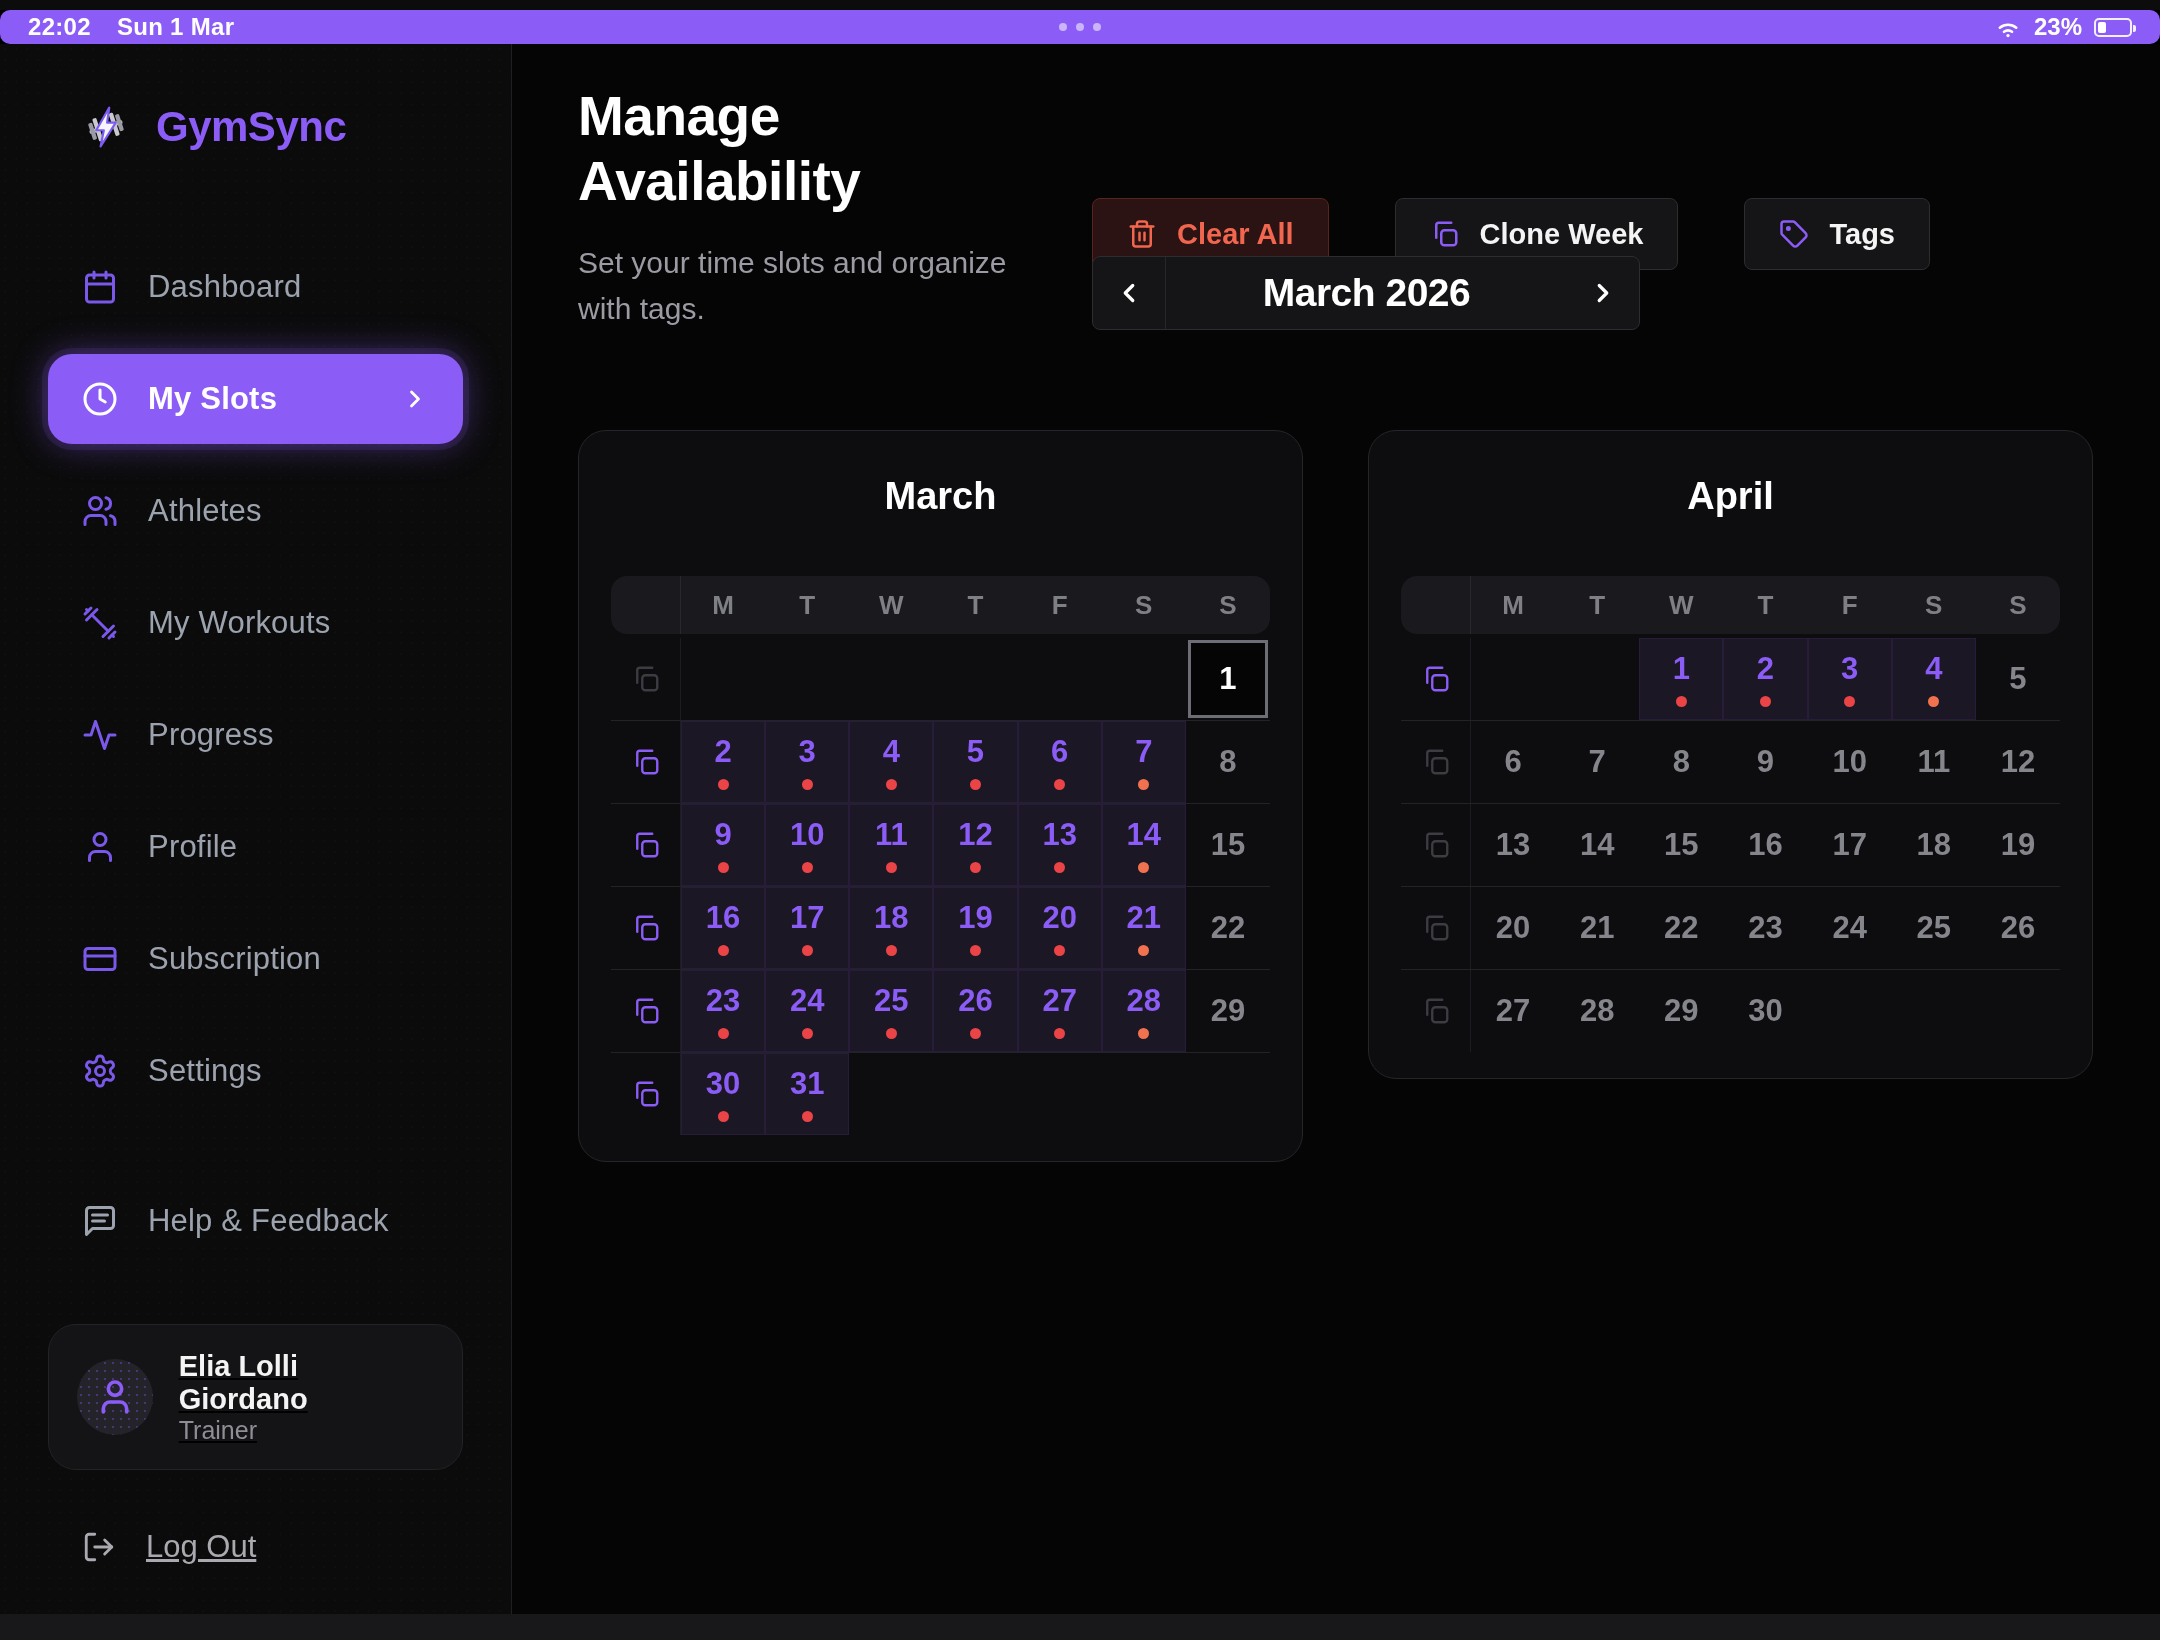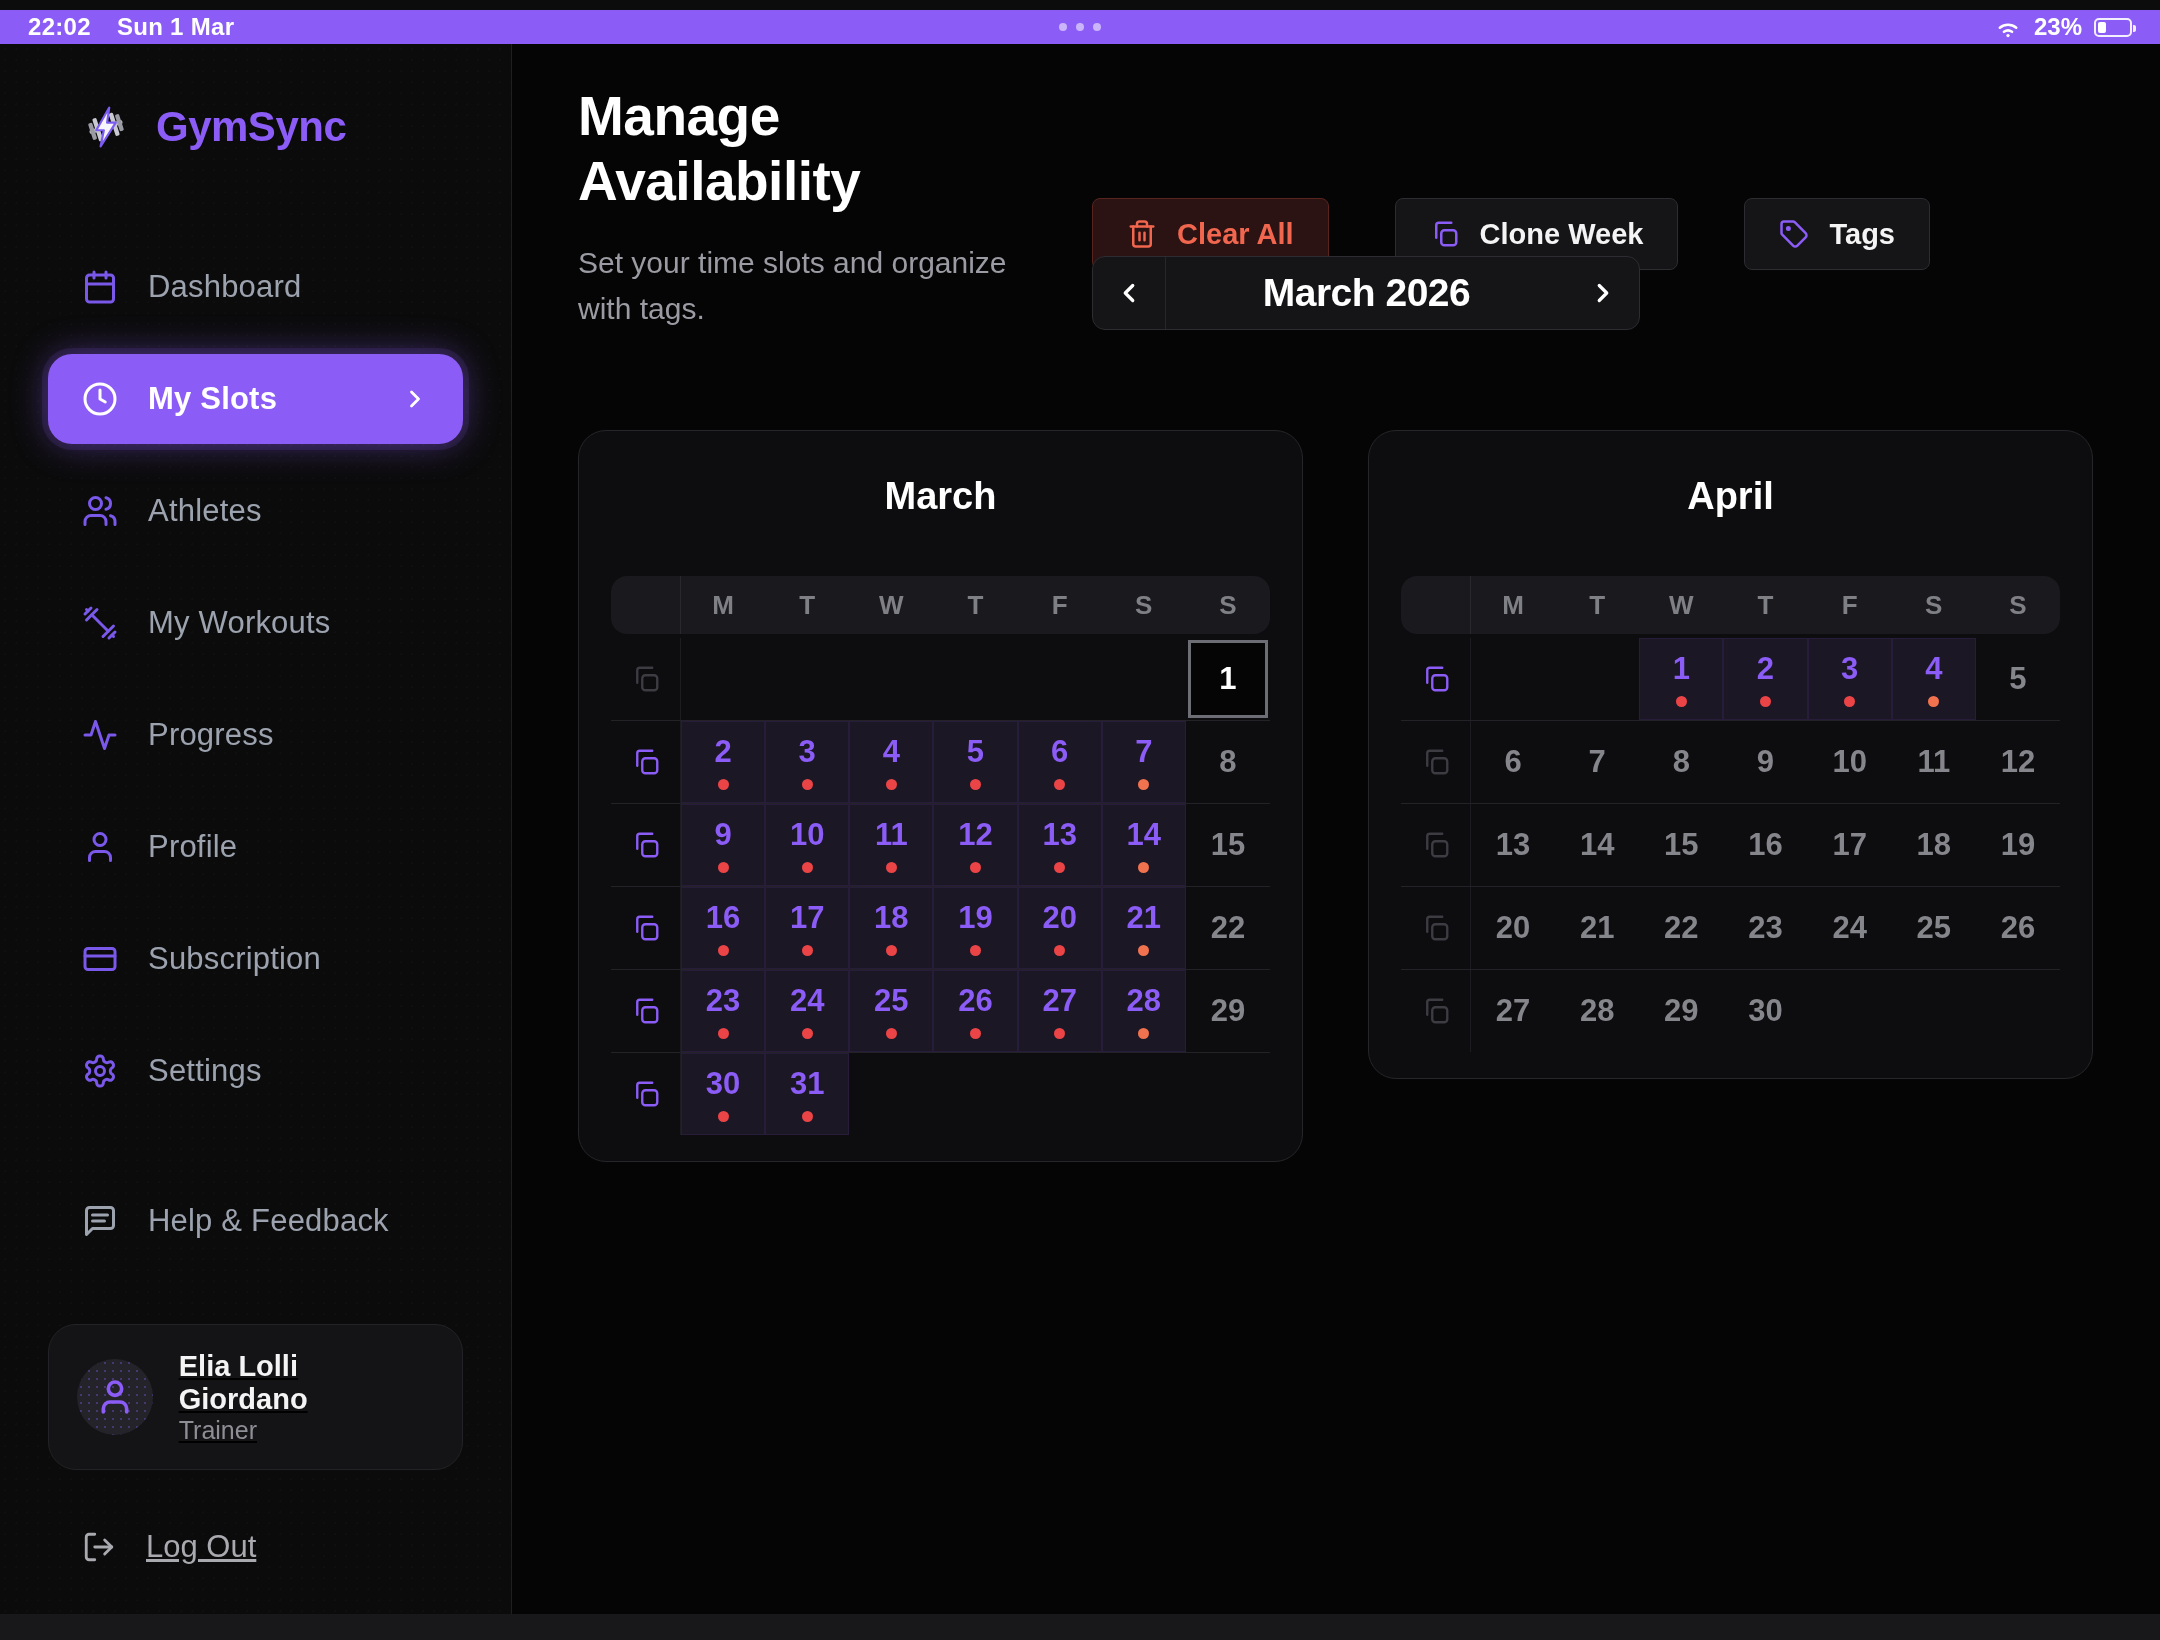--- a/index.html
+++ b/index.html
@@ -3,21 +3,21 @@
 <meta charset="utf-8">
 <style>
   html,body{margin:0;padding:0;background:#000;}
   body{width:2160px;height:1640px;overflow:hidden;font-family:"Liberation Sans",sans-serif;-webkit-font-smoothing:antialiased;}
   :root{
     --accent:#8b5cf6; --danger:#f1664e; --dot-red:#ea4447; --dot-orange:#f0724e;
     --muted:#9ca3af; --daymuted:#85858c;
   }
   
   .top-black{height:10px;background:#0c0c0c;}
-  .status-bar{height:34px;background:var(--accent);display:flex;align-items:center;color:#fff;position:relative;padding:0 28px;box-sizing:border-box;}
+  .status-bar{height:34px;background:var(--accent);display:flex;align-items:center;color:#fff;position:relative;padding:0 28px;box-sizing:border-box;border-radius:10px;}
   .sb-left{display:flex;gap:26px;font-size:24px;font-weight:700;letter-spacing:.3px;}
   .sb-date{font-weight:600;}
   .sb-dots{position:absolute;left:50%;transform:translateX(-50%);display:flex;gap:9px;}
   .sb-dots span{width:8px;height:8px;border-radius:50%;background:rgba(255,255,255,.55);}
   .sb-right{margin-left:auto;display:flex;align-items:center;gap:12px;font-size:24px;font-weight:600;}
   .batt{width:38px;height:19px;border:2px solid rgba(255,255,255,.9);border-radius:5px;position:relative;display:flex;align-items:center;padding:2px;box-sizing:border-box;}
   .batt::after{content:"";position:absolute;right:-6px;top:5px;width:3px;height:7px;background:rgba(255,255,255,.9);border-radius:0 2px 2px 0;}
   .batt i{display:block;width:25%;height:100%;background:#fff;border-radius:2px;}
   
   .app{display:flex;height:1570px;background:#050505;}
@@ -50,21 +50,21 @@
   .page-header-text{position:absolute;left:66px;top:40px;}
   .page-title{width:360px;font-size:55px;line-height:1.18;font-weight:800;color:#fff;letter-spacing:-.5px;margin:0;}
   .page-sub{margin-top:26px;width:470px;font-size:30px;line-height:1.55;color:#9b9ba3;}
   .actions{position:absolute;left:580px;top:106px;display:flex;gap:66px;}
   .btn{display:flex;align-items:center;gap:20px;height:72px;padding:0 34px;border-radius:8px;font-size:29px;font-weight:600;box-sizing:border-box;cursor:pointer;margin-top:48px;}
   .btn svg{width:30px;height:30px;}
   .btn-danger{background:#2a1312;border:1px solid #5a241e;color:var(--danger);}
   .btn-danger svg{color:var(--danger);}
   .btn-dark{background:#151518;border:1px solid #2c2c31;color:#f4f4f5;}
   .btn-dark svg{color:var(--accent);}
-  .month-nav{position:absolute;left:580px;top:212px;width:548px;height:74px;background:#151518;border:1px solid #2c2c31;border-radius:13px;display:flex;align-items:center;box-sizing:border-box;overflow:hidden;}
+  .month-nav{position:absolute;left:580px;top:212px;width:548px;height:74px;background:#151518;border:1px solid #2c2c31;border-radius:8px;display:flex;align-items:center;box-sizing:border-box;overflow:hidden;}
   .mn-arrow{width:72px;height:100%;display:flex;align-items:center;justify-content:center;color:#fff;cursor:pointer;}
   .mn-arrow svg{width:30px;height:30px;}
   .mn-arrow.left{border-right:1px solid #26262b;}
   .mn-label{flex:1;text-align:center;font-size:39px;font-weight:800;color:#fff;letter-spacing:-.5px;}
   
   .cards{position:absolute;left:66px;top:386px;display:flex;gap:65px;align-items:flex-start;}
   .cal-card{width:725px;background:#0d0d0f;border:1px solid #26262a;border-radius:28px;padding:44px 32px 26px;box-sizing:border-box;}
   .cal-title{margin:0;text-align:center;font-size:38px;font-weight:800;color:#fff;}
   .cal-weekdays{margin-top:58px;height:58px;background:#1a1a1e;border-radius:16px;display:grid;grid-template-columns:70px repeat(7,1fr);align-items:center;}
   .wd{text-align:center;font-size:26px;font-weight:600;color:#7f7f86;}

